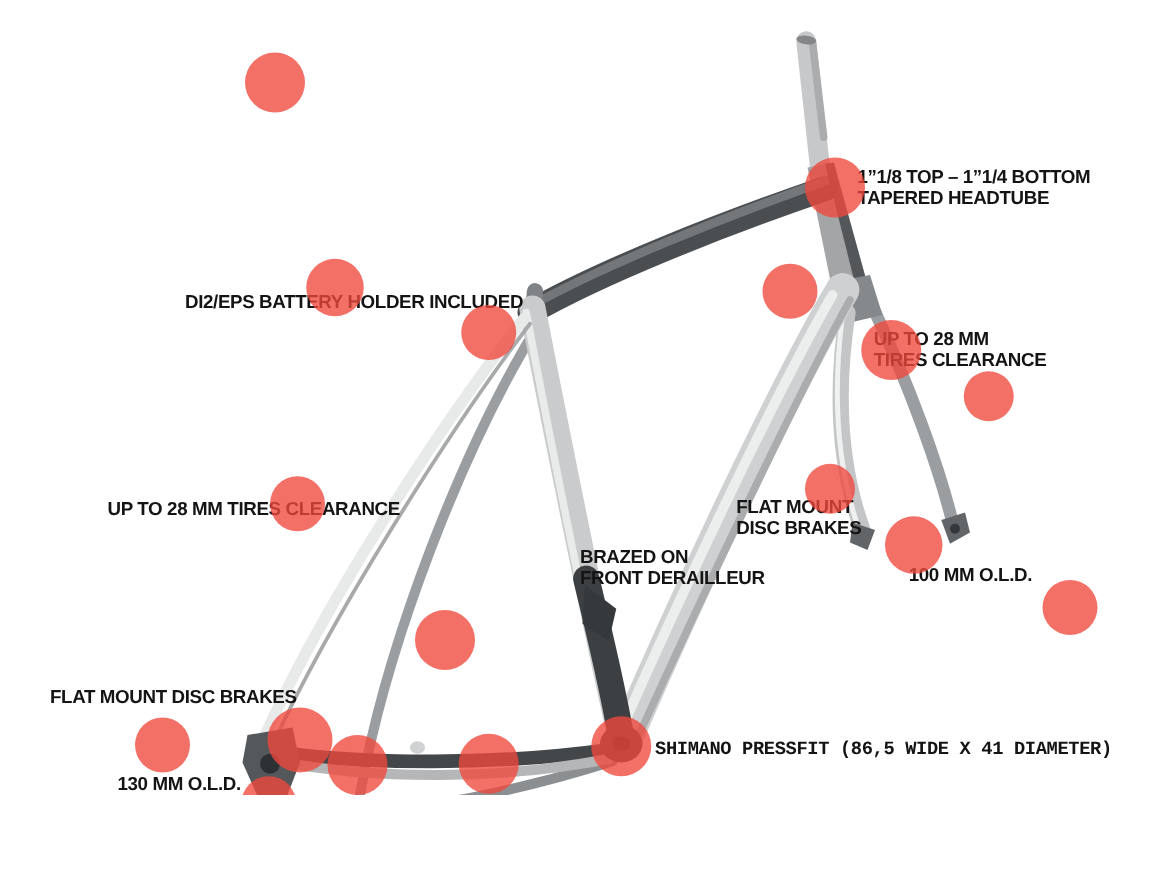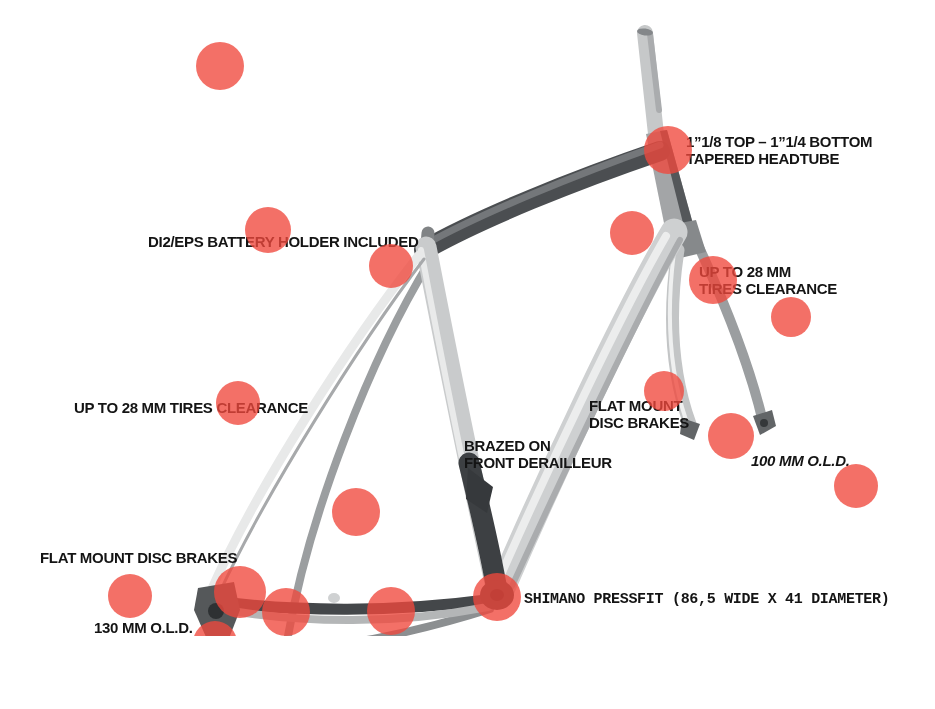--- a/index.html
+++ b/index.html
@@ -119,32 +119,32 @@
         <div>1”1/8 TOP – 1”1/4 BOTTOM</div>
         <div>TAPERED HEADTUBE</div>
       </div>
       <div class="annotation" style="left: 148px; top: 221px; margin-top: 12px;">
         <div>DI2/EPS BATTERY HOLDER INCLUDED</div>
       </div>
       <div class="annotation" style="left: 699px; top: 263px;">
         <div>UP TO 28 mm</div>
         <div>TIRES CLEARANCE</div>
       </div>
-      <div class="annotation" style="left: 74px; top: 399px;">
+      <div class="annotation" style="left: 86px; top: 399px;">
         <div>UP TO 28 mm TIRES CLEARANCE</div>
       </div>
       <div class="annotation" style="left: 464px; top: 437px;">
         <div>BRAZED ON</div>
         <div>FRONT DERAILLEUR</div>
       </div>
       <div class="annotation" style="left: 589px; top: 397px;">
         <div>FLAT MOUNT</div>
         <div>DISC BRAKES</div>
       </div>
-      <div class="annotation" style="left: 751px; top: 452px; font-style: italic;">
+      <div class="annotation" style="left: 727px; top: 452px;">
         <div>100 mm O.L.D.</div>
       </div>
       <div class="annotation" style="left: 40px; top: 549px;">
         <div>FLAT MOUNT DISC BRAKES</div>
       </div>
       <div class="annotation" style="left: 94px; top: 619px; text-align: right;">
         <div>130 mm O.L.D.</div>
       </div>
       <div class="annotation" style="left: 524px; top: 591px; font-family: Liberation Mono, monospace;">
         <div>SHIMANO PRESSFIT (86,5 WIDE X 41 DIAMETER)</div>

